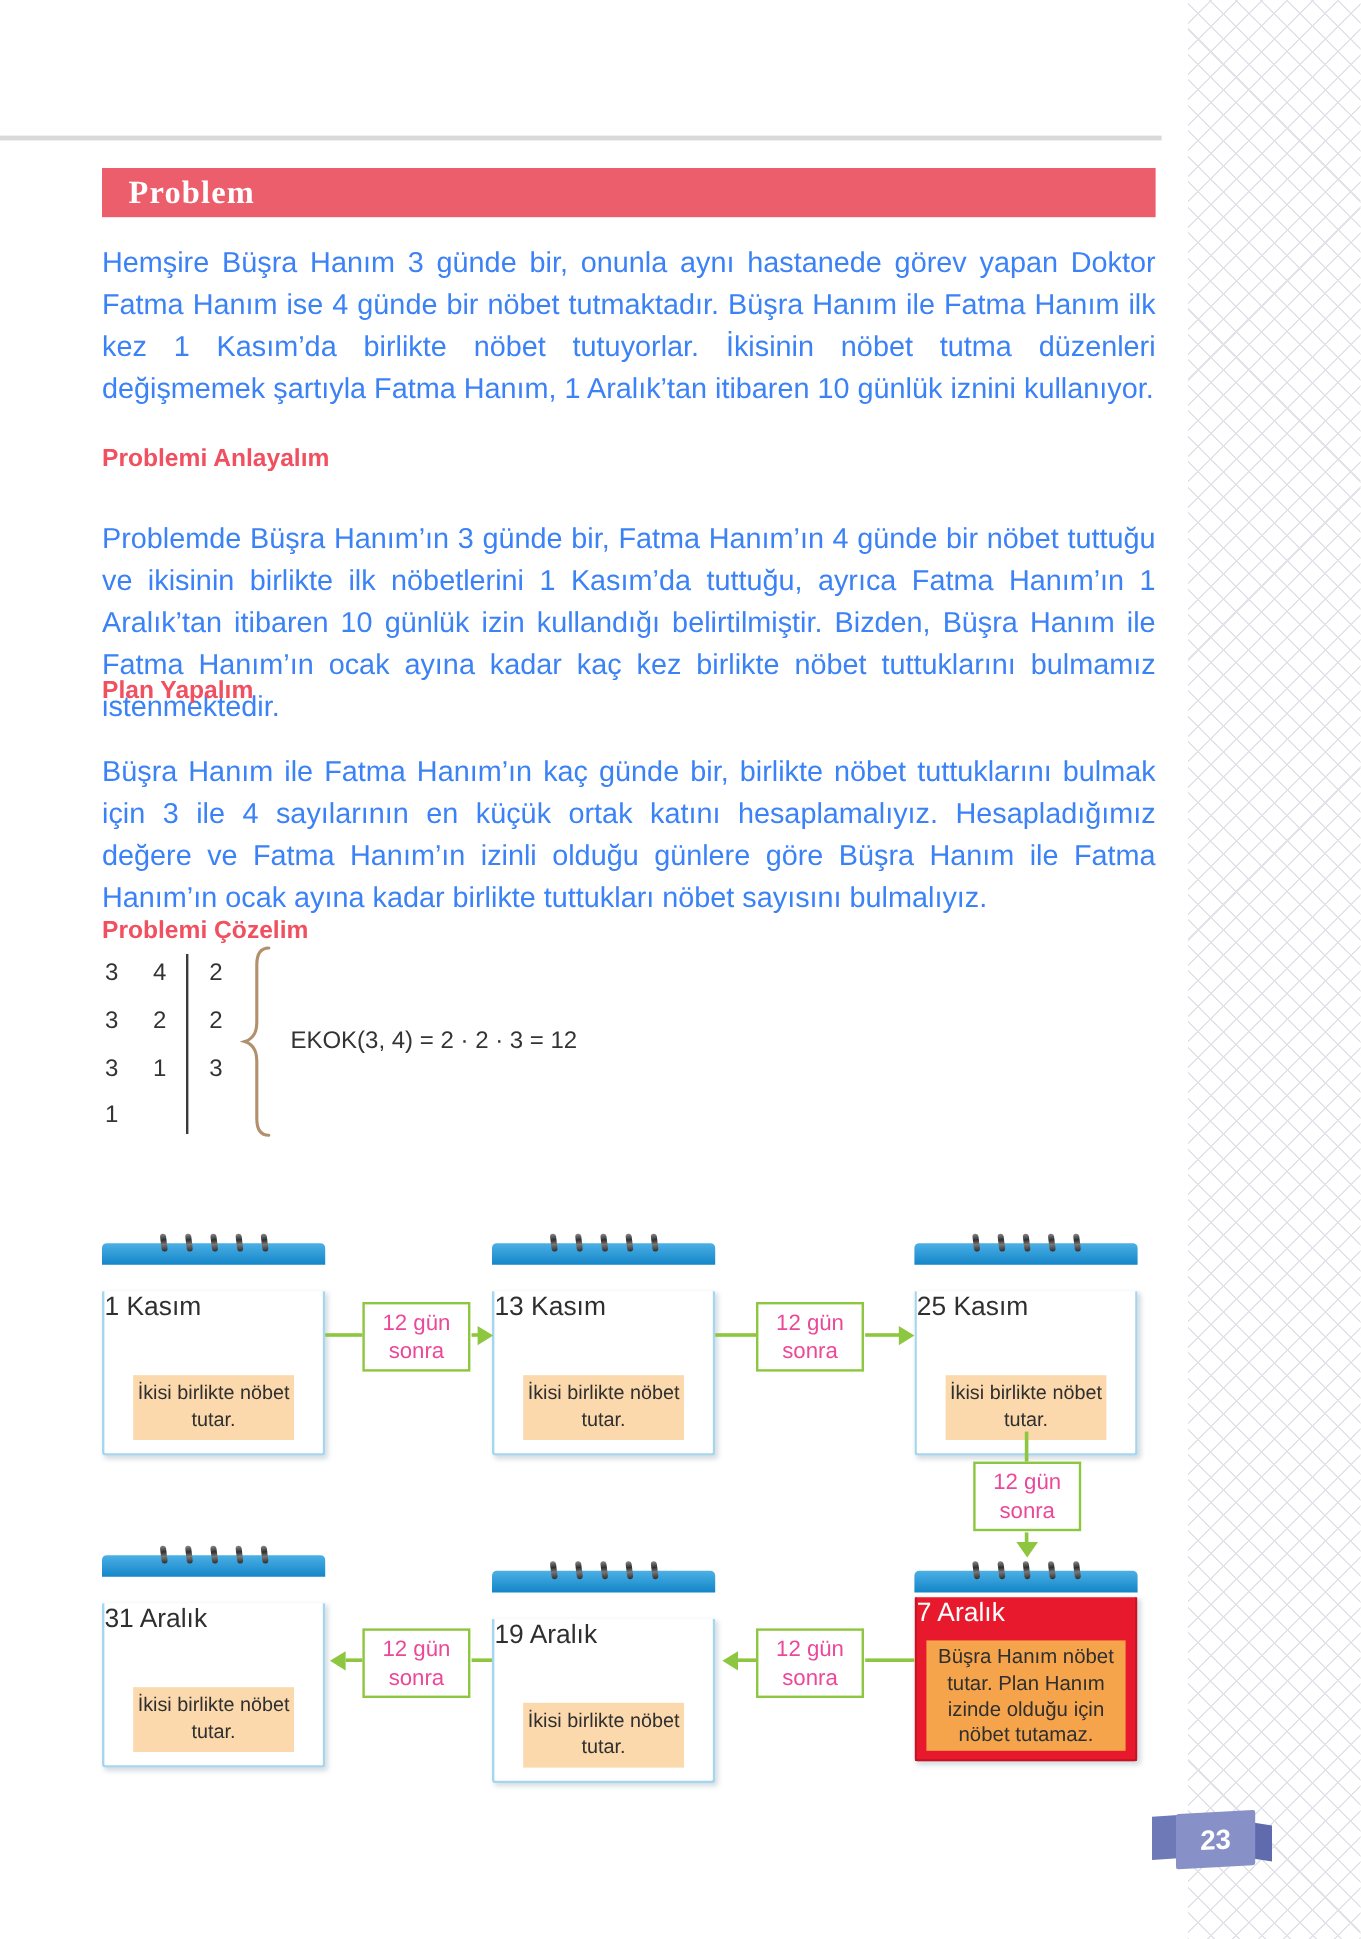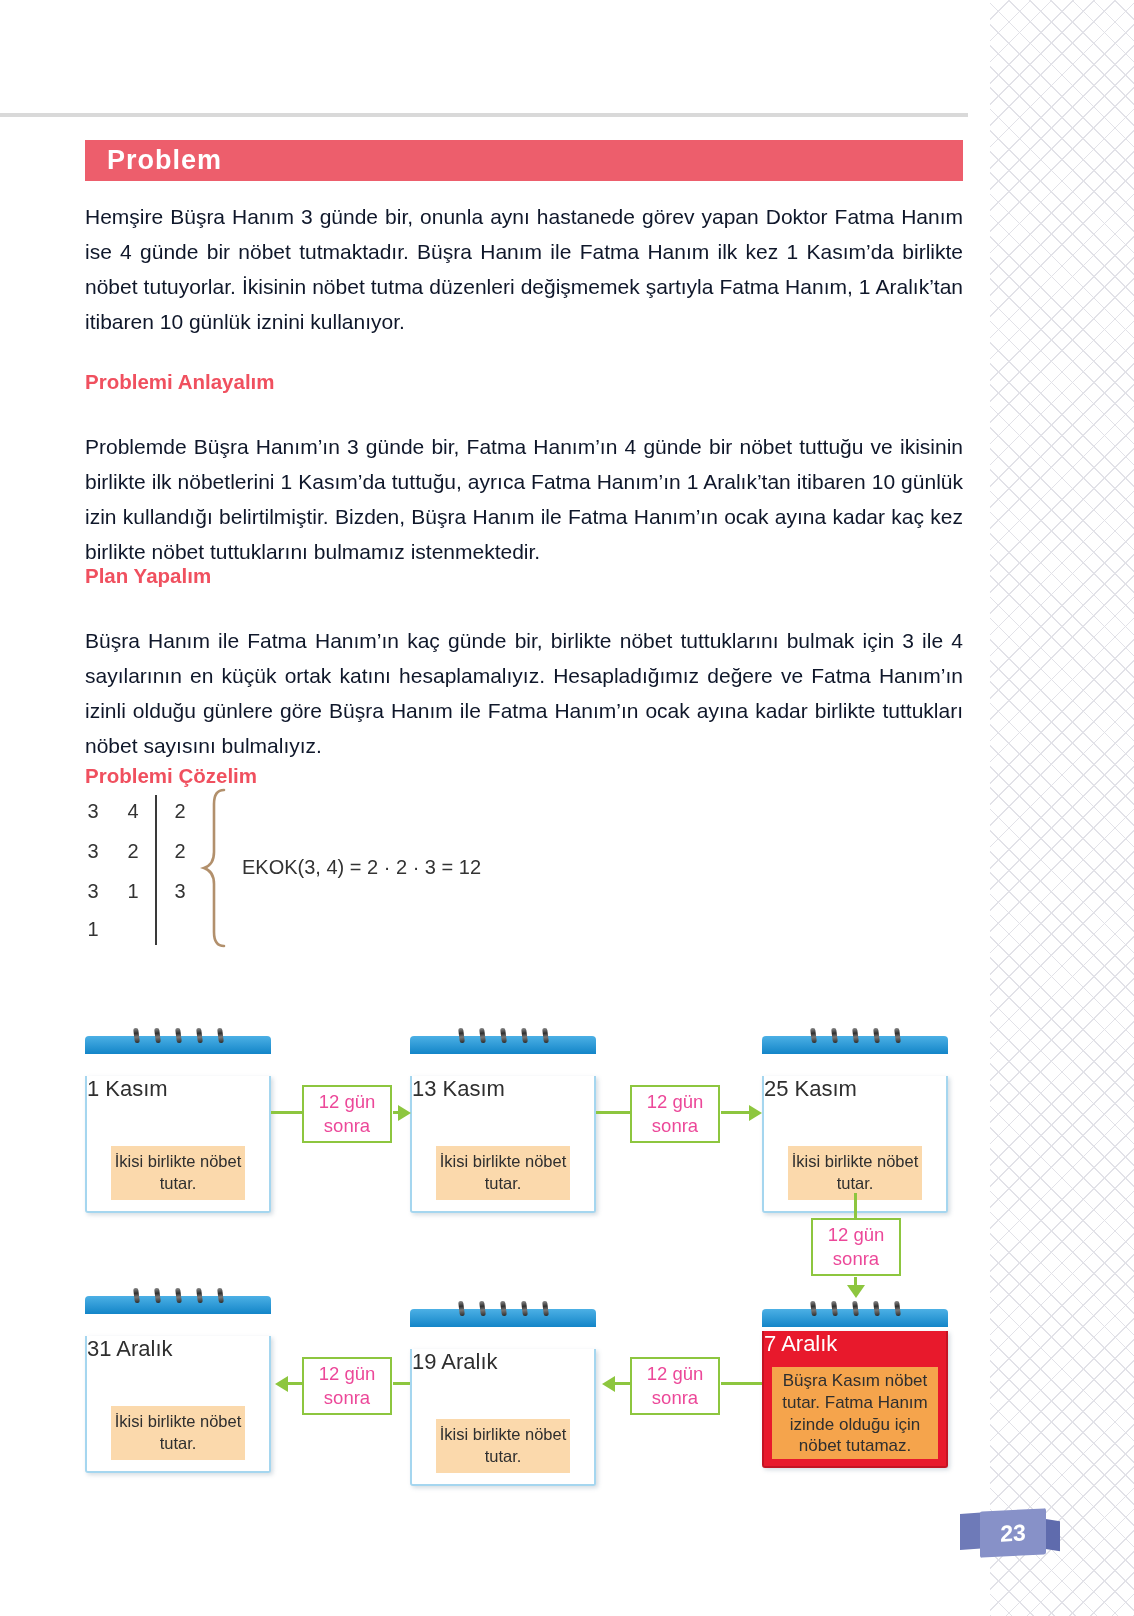--- a/index.html
+++ b/index.html
@@ -11,24 +11,24 @@
     background-image:
       repeating-linear-gradient(45deg,#e2e2e8 0,#e2e2e8 1.2px,transparent 1.2px,transparent 15px),
       repeating-linear-gradient(-45deg,#e2e2e8 0,#e2e2e8 1.2px,transparent 1.2px,transparent 15px);}
 
   
   .topbar{position:absolute;left:0;top:113px;width:968px;height:4px;background:#d9d9d9;}
 
   
   .banner{position:absolute;left:85px;top:140px;width:878px;height:41px;background:#ed5e6c;
           box-sizing:border-box;color:#fff;font-size:27px;font-weight:700;line-height:41px;
-          padding-left:22px;letter-spacing:1px;font-family:Liberation Sans, sans-serif;}
+          padding-left:22px;letter-spacing:1px;font-family:Liberation Serif, serif;}
 
   .para{position:absolute;left:85px;width:878px;text-align:justify;
-        font-size:21px;line-height:35px;color:#0f172a;}
+        font-size:24px;line-height:35px;color:#3b82f6;}
   .p1{top:178px;}
   .q{top:306px;text-align:left;}
   .p2{top:408px;}
   .p3{top:602px;}
   .p4{top:942px;}
   .h{position:absolute;left:85px;color:#f0505f;font-weight:700;font-size:20.5px;}
   .hs1{top:370px;}
   .hs2{top:564px;}
   .hs3{top:764px;}
 
@@ -171,21 +171,21 @@
       <div class="rings">
           <i></i>
           <i></i>
           <i></i>
           <i></i>
           <i></i>
         </div>
       <div class="calhead"></div>
       <div class="calbody">
         <div class="caldate">7 Aralık</div>
-        <div class="calnote">Büşra Kasım nöbet tutar. Fatma Hanım izinde olduğu için nöbet tutamaz.</div>
+        <div class="calnote">Büşra Hanım nöbet tutar. Plan Hanım izinde olduğu için nöbet tutamaz.</div>
       </div>
     </div>
 
     <div class="cal c5">
       <div class="rings">
           <i></i>
           <i></i>
           <i></i>
           <i></i>
           <i></i>

